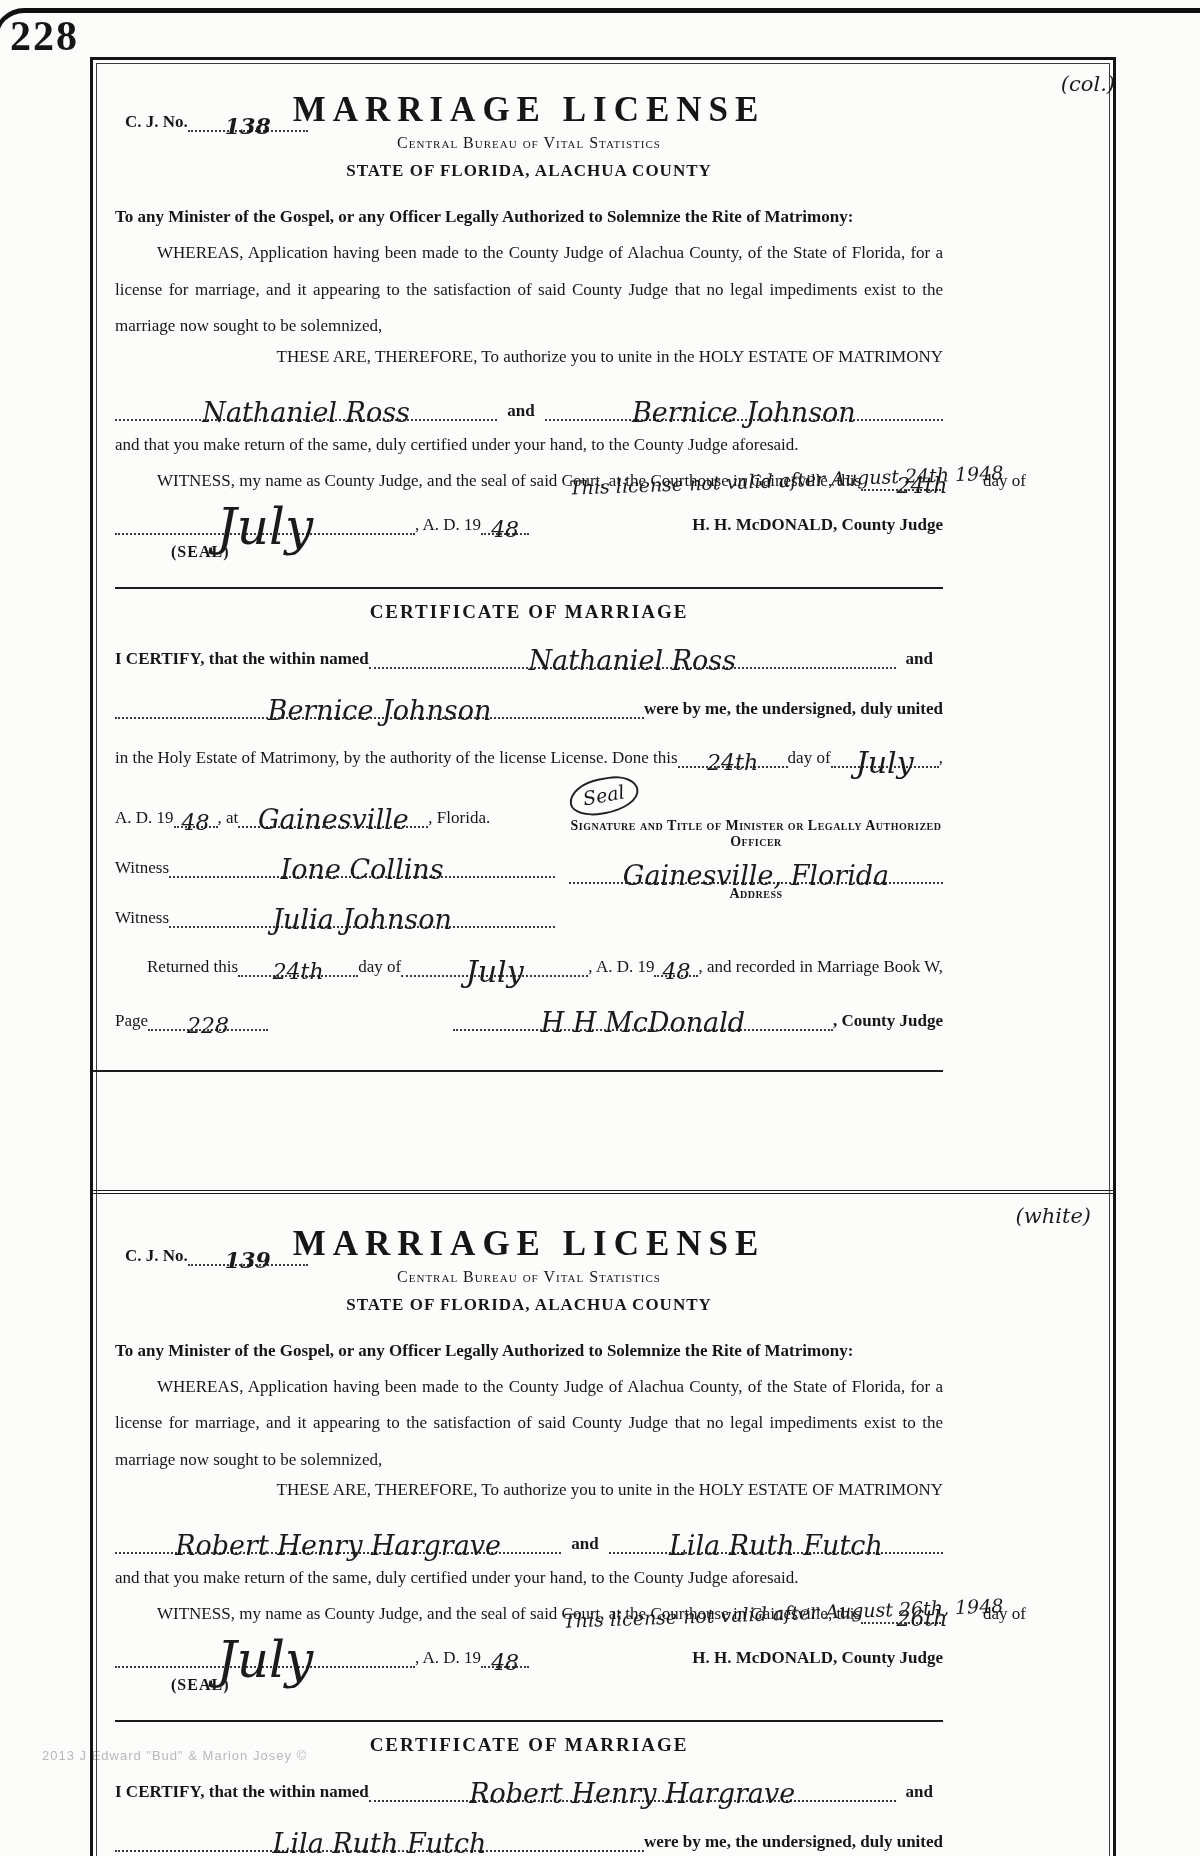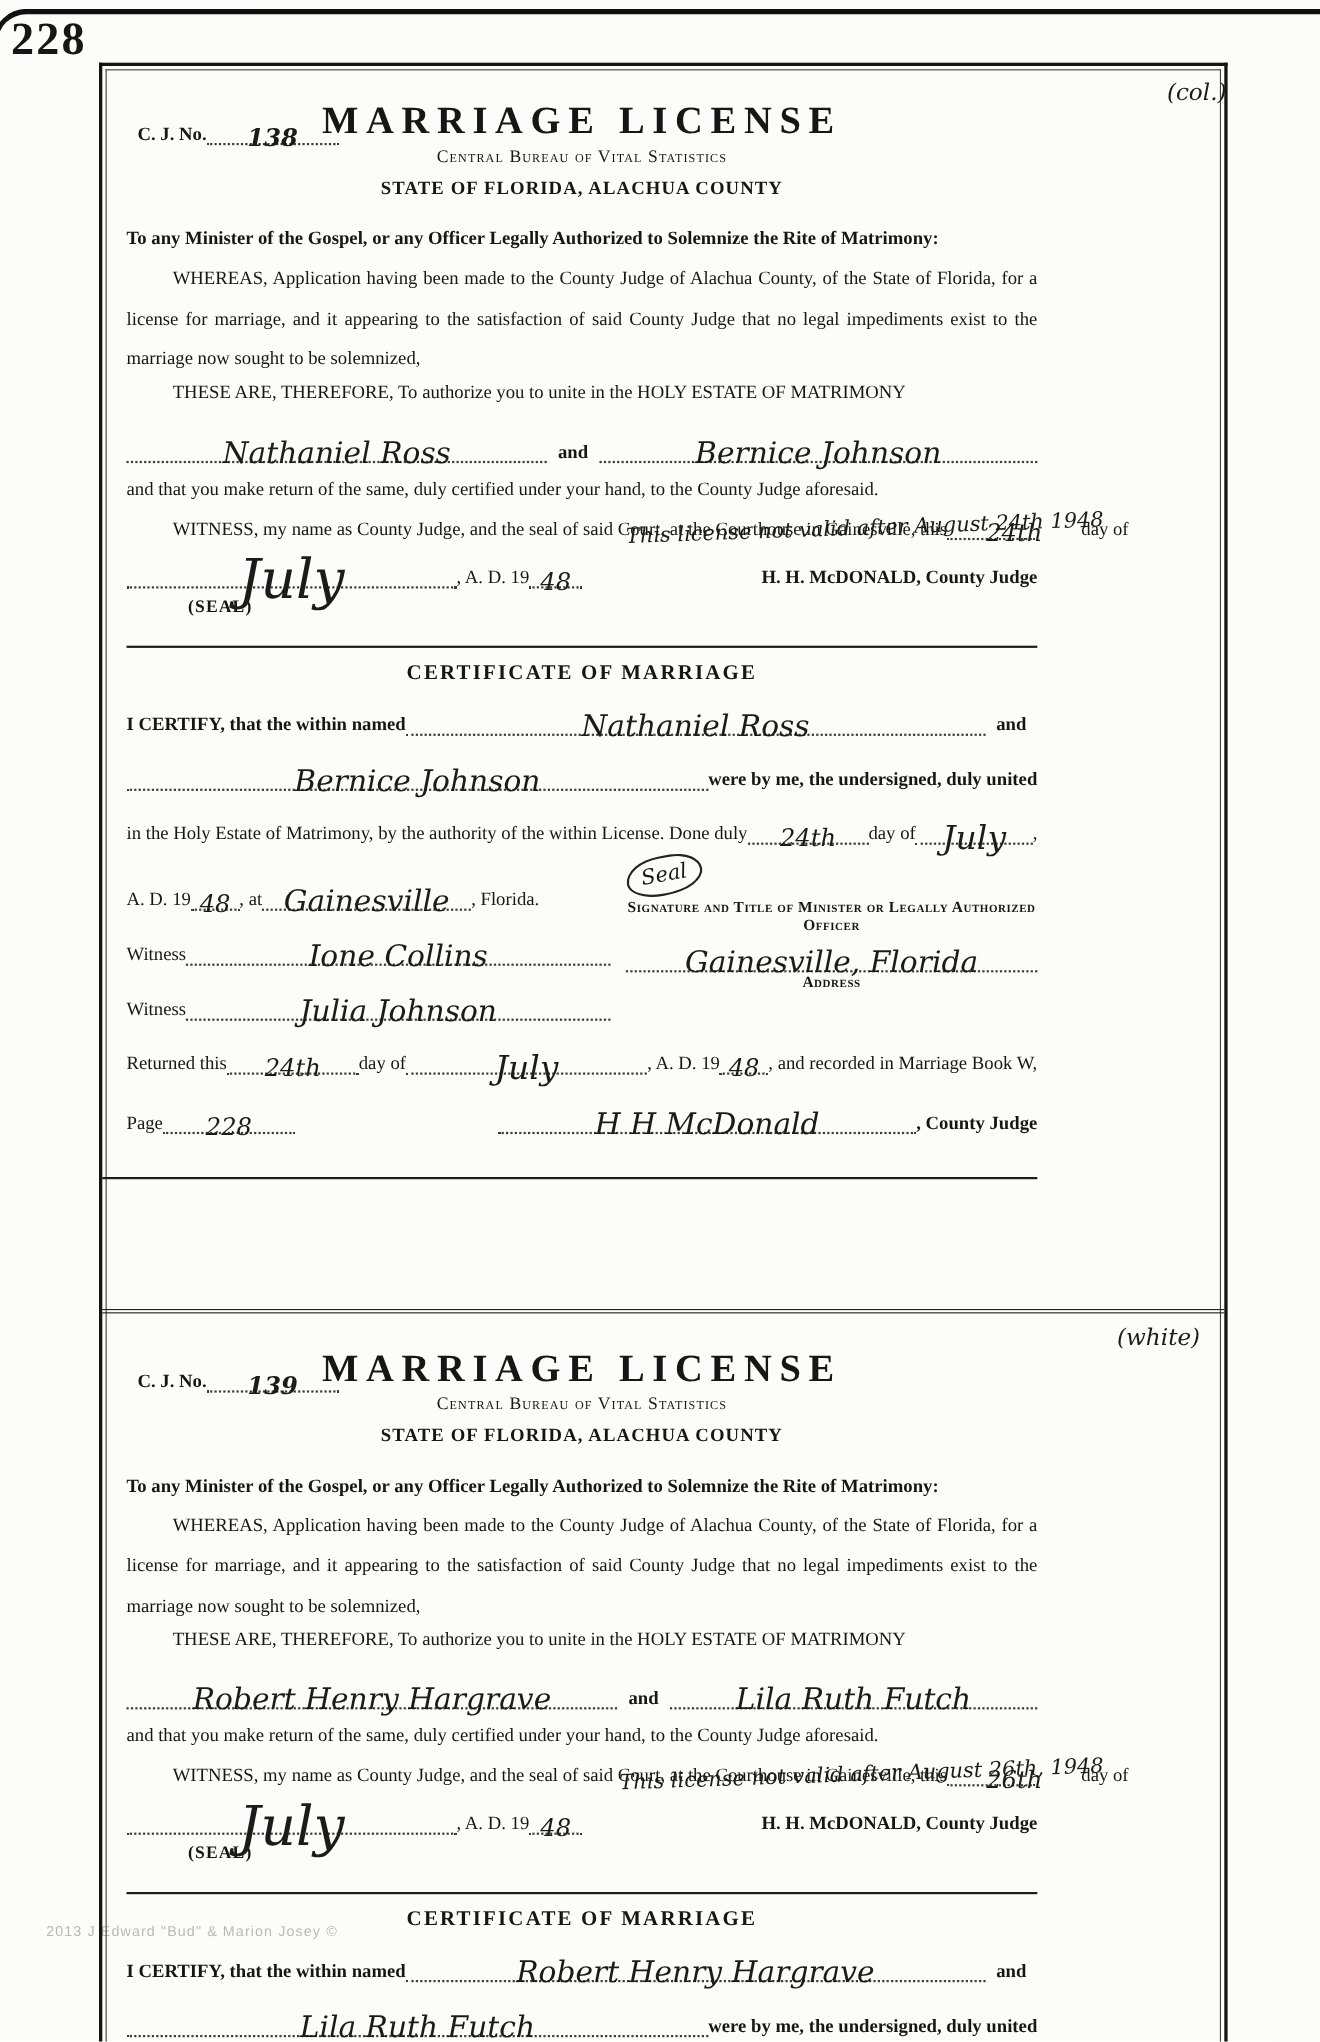--- a/index.html
+++ b/index.html
@@ -50,21 +50,21 @@
   .head{ position:relative; padding-top:30px; }
   .cjline{ position:absolute; left:10px; top:52px; display:flex; align-items:flex-end; font-size:17px; font-weight:bold;}
   .titles{ text-align:center; }
   .doc-title{ margin:0; font-size:35px; letter-spacing:7px; font-weight:bold; }
   .bureau{ font-variant:small-caps; font-size:16px; letter-spacing:1px; margin-top:4px; font-weight:normal;}
   .state{ font-size:17px; margin-top:9px; letter-spacing:1px; font-weight:bold;}
 
   .body-text{ font-size:17px; }
   .addressee{ margin:26px 0 0 0; font-weight:bold; }
   .whereas{ margin:8px 0 0 0; text-align:justify; text-indent:42px; line-height:2.15; }
-  .these{ margin:2px 0 0 0; text-indent:42px; }
+  .these{ margin:2px 0 0 0; text-indent:42px;text-align:right; }
 
   .row{ display:flex; align-items:flex-end; }
   .dot{ border-bottom:2px dotted #3b3b3b; display:flex; justify-content:center; align-items:flex-end; }
   .grow{ flex:1 1 auto; }
   .sink{ margin-bottom:-9px; }
   .sink2{ margin-bottom:-14px; }
   .names-row{ margin-top:30px; }
   .and-w{ padding:0 10px; font-weight:bold; }
   .return-line{ margin:14px 0 0 0; }
   .witness-p{ margin:16px 0 0 0; text-indent:42px; display:flex; align-items:flex-end; flex-wrap:nowrap; }
@@ -81,21 +81,21 @@
   .lcol{ width:440px; }
   .rcol{ flex:1; padding-left:14px; }
   .wit-row{ margin-top:26px; }
   .caption{ text-align:center; font-variant:small-caps; font-weight:bold; font-size:14px; letter-spacing:0.5px; margin-top:2px; }
   .seal-cloud{
     display:inline-block; border:2px solid #222; padding:4px 12px 6px;
     border-radius:55% 45% 60% 50% / 65% 55% 60% 50%;
     transform:rotate(-10deg); font-family:"DejaVu Serif", serif; font-style:italic;
     font-size:19px; margin-right:8px; margin-bottom:2px;
   }
-  .returned-row{ margin-top:26px; }
+  .returned-row{ margin-top:26px;margin-left:32px; }
   .page-row{ margin-top:30px; }
   .bookw{ white-space:nowrap; }
   .nw{ white-space:nowrap; }
   .bold{ font-weight:bold; }
 </style>
 </head>
 <body>
 
 <div class="sheet">
   <div class="scan-edge"></div>
@@ -171,21 +171,21 @@
           </div>
 
           <div class="row crow2">
             <span class="dot grow">
                 <span class="script name sink">Bernice Johnson</span>
               </span>
             <span class="nw bold">were by me, the undersigned, duly united</span>
           </div>
 
           <div class="row crow2">
-            <span class="nw">in the Holy Estate of Matrimony, by the authority of the within License.  Done duly</span>
+            <span class="nw">in the Holy Estate of Matrimony, by the authority of the license License.  Done this</span>
             <span class="dot" style="width:110px;">
                 <span class="script day sink">24th</span>
               </span>
             <span class="nw">day of</span>
             <span class="dot grow">
                 <span class="script mid sink2">July</span>
               </span>
             <span>,</span>
           </div>
 

